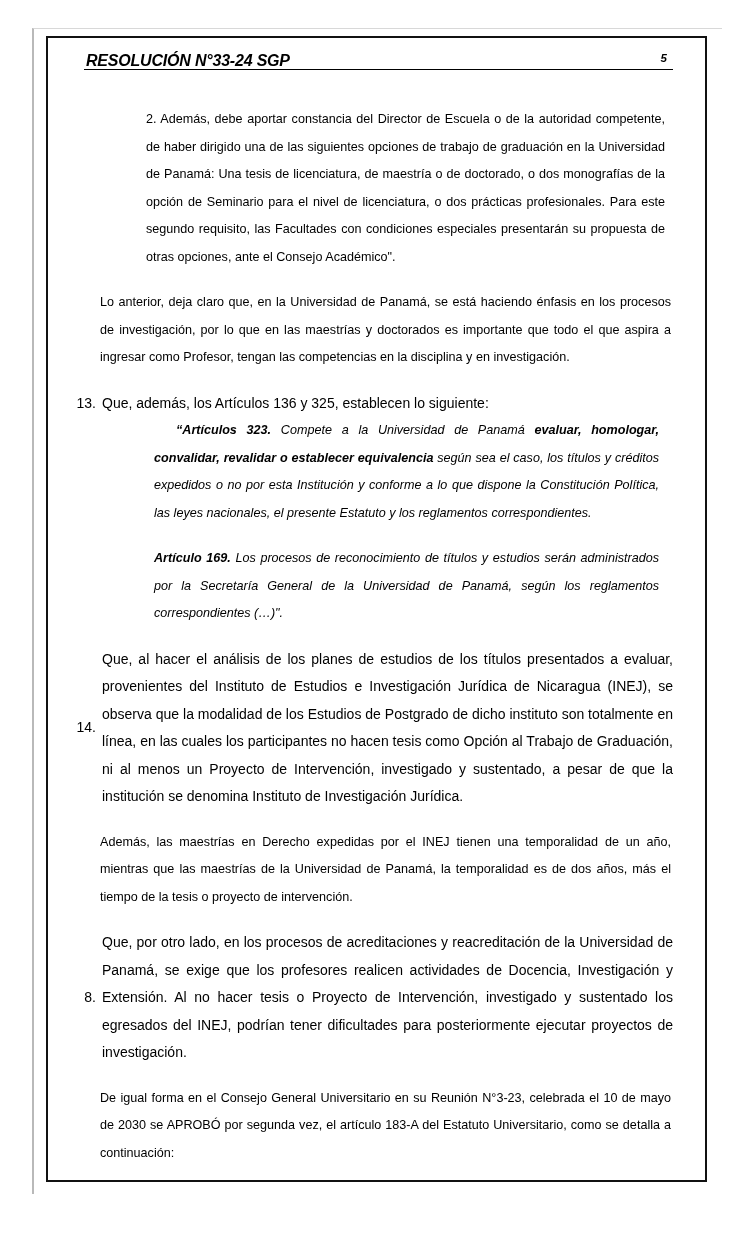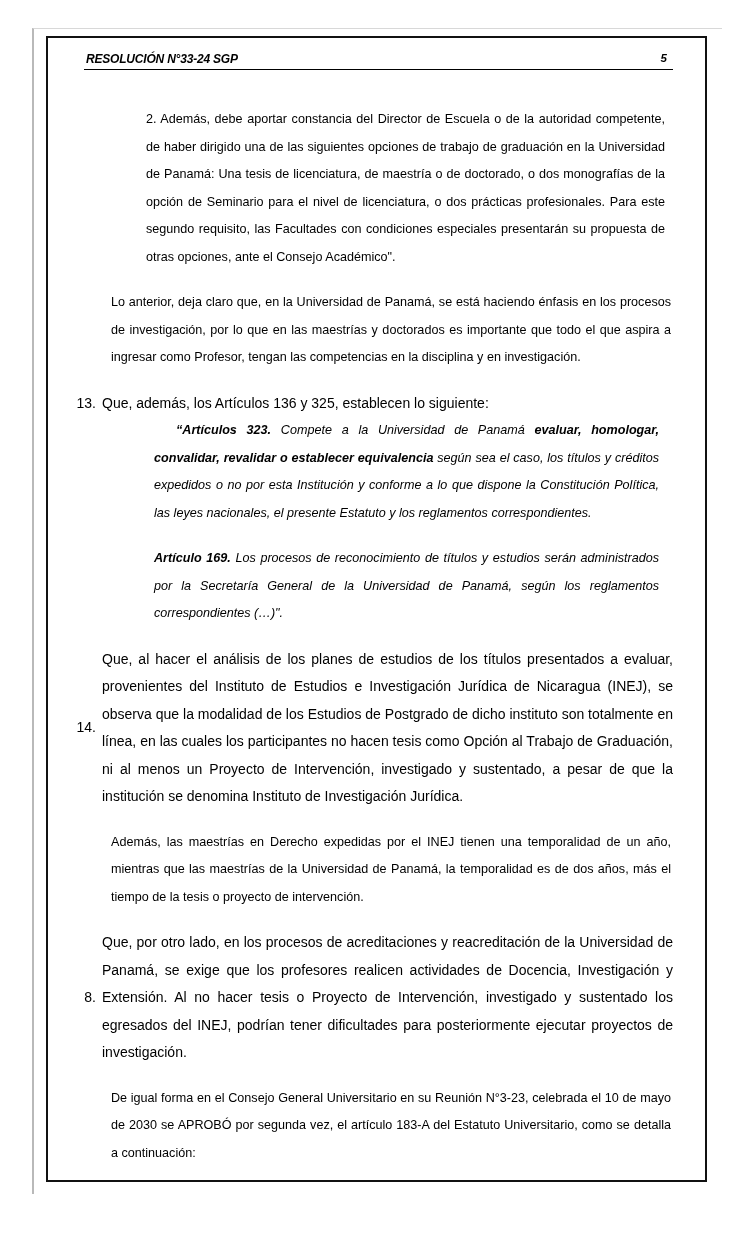--- a/index.html
+++ b/index.html
@@ -55,21 +55,21 @@
     position: relative;
     height: 24px;
     margin-bottom: 30px;
   }
   .doc-header .hdr-title {
     position: absolute;
     left: 10px;
     top: 0;
     font-style: italic;
     font-weight: bold;
-    font-size: 12px;
+    font-size: 16px;
     letter-spacing: -0.2px;
     white-space: nowrap;
   }
   .doc-header .hdr-page {
     position: absolute;
     right: 6px;
     top: 0;
     font-style: italic;
     font-weight: bold;
     font-size: 11.5px;
@@ -110,21 +110,21 @@
     line-height: 27.5px;
   }
   .quote-mid.first-line-indent {
     text-indent: 22px;
   }
 
   .quote-mid b { font-weight: bold; font-style: italic; }
 
   
   .body-para {
-    margin-left: 35px;
+    margin-left: 24px;
     margin-right: 2px;
   }
 
   
   .num-item {
     display: flex;
     align-items: center;
     font-size: 14px;
     line-height: 27.5px;
     margin: 0;

